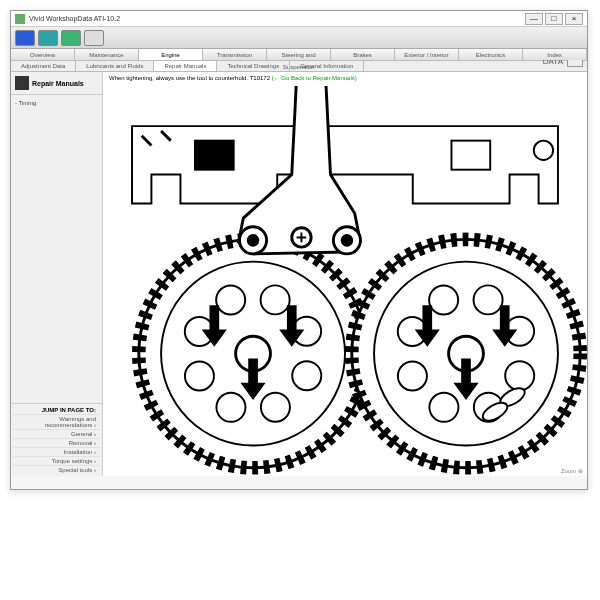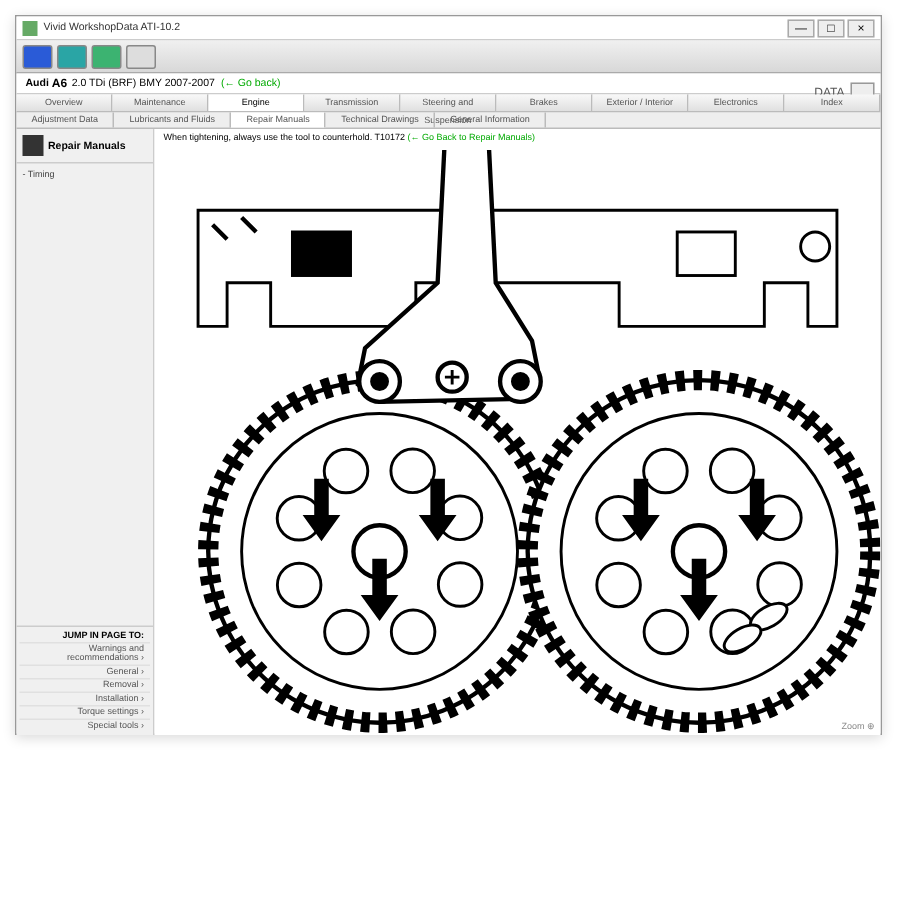--- a/index.html
+++ b/index.html
@@ -62,26 +62,20 @@
     </div>
     <div class="toolbar">
       <div class="tool-btn tb-blue"></div>
       <div class="tool-btn tb-teal"></div>
       <div class="tool-btn tb-green"></div>
       <div class="tool-btn tb-gray"></div>
       <div class="logo-area">
         <span>DATA</span>
         <div class="logo-box"></div>
       </div>
-    </div>
-    <div class="vehicle-bar">
-      <span class="vehicle-brand">Audi</span>
-      <span class="vehicle-model">A6</span>
-      <span>2.0 TDi (BRF) BMY 2007-2007</span>
-      <span class="vehicle-back">(← Go back)</span>
     </div>
     <div class="tabs-row" id="tabs1">
         <div class="tab">Overview</div>
         <div class="tab">Maintenance</div>
         <div class="tab active">Engine</div>
         <div class="tab">Transmission</div>
         <div class="tab">Steering and Suspension</div>
         <div class="tab">Brakes</div>
         <div class="tab">Exterior / Interior</div>
         <div class="tab">Electronics</div>

